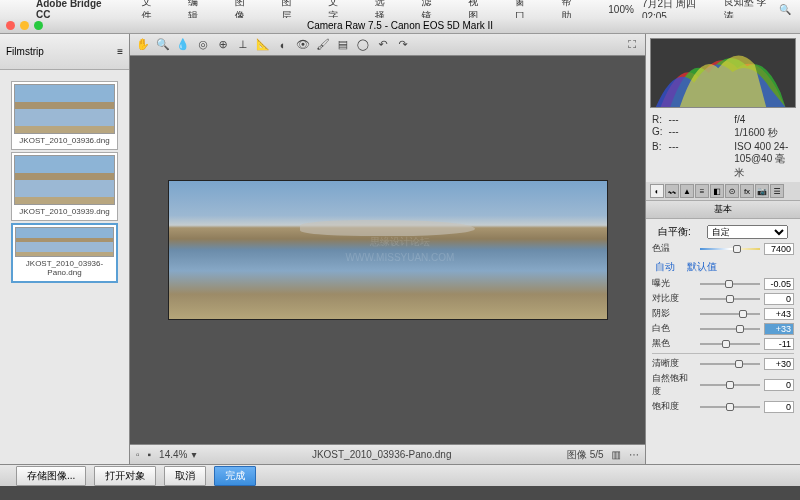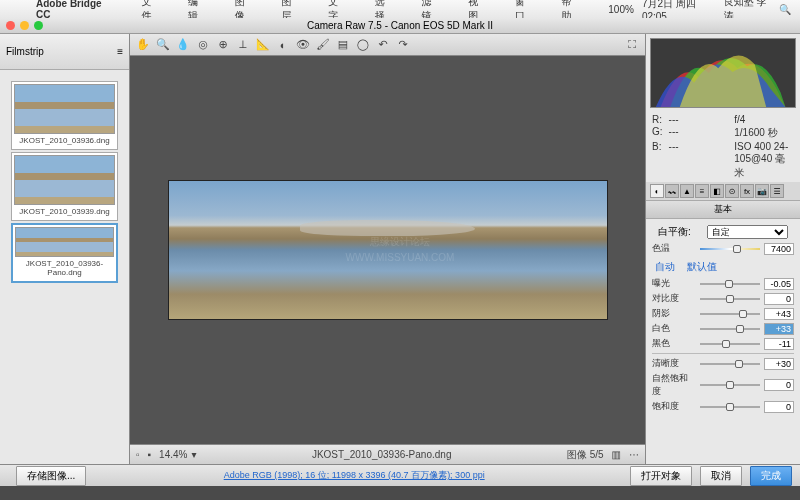--- a/index.html
+++ b/index.html
@@ -271,17 +271,16 @@
     </div>
     <span class="val">0</span>
   </div>
         </div>
     </div>
   </div>
 </div>
 
 <div class="footer">
   <button class="btn">存储图像...</button>
-  <span class="link">Adobe RGB (1998); 16 位; 11998 x 3396 (40.7 百万像素); 300 ppi</span>
   <button class="btn">打开对象</button>
   <button class="btn">取消</button>
   <button class="btn primary">完成</button>
 </div>
 
 </body></html>

